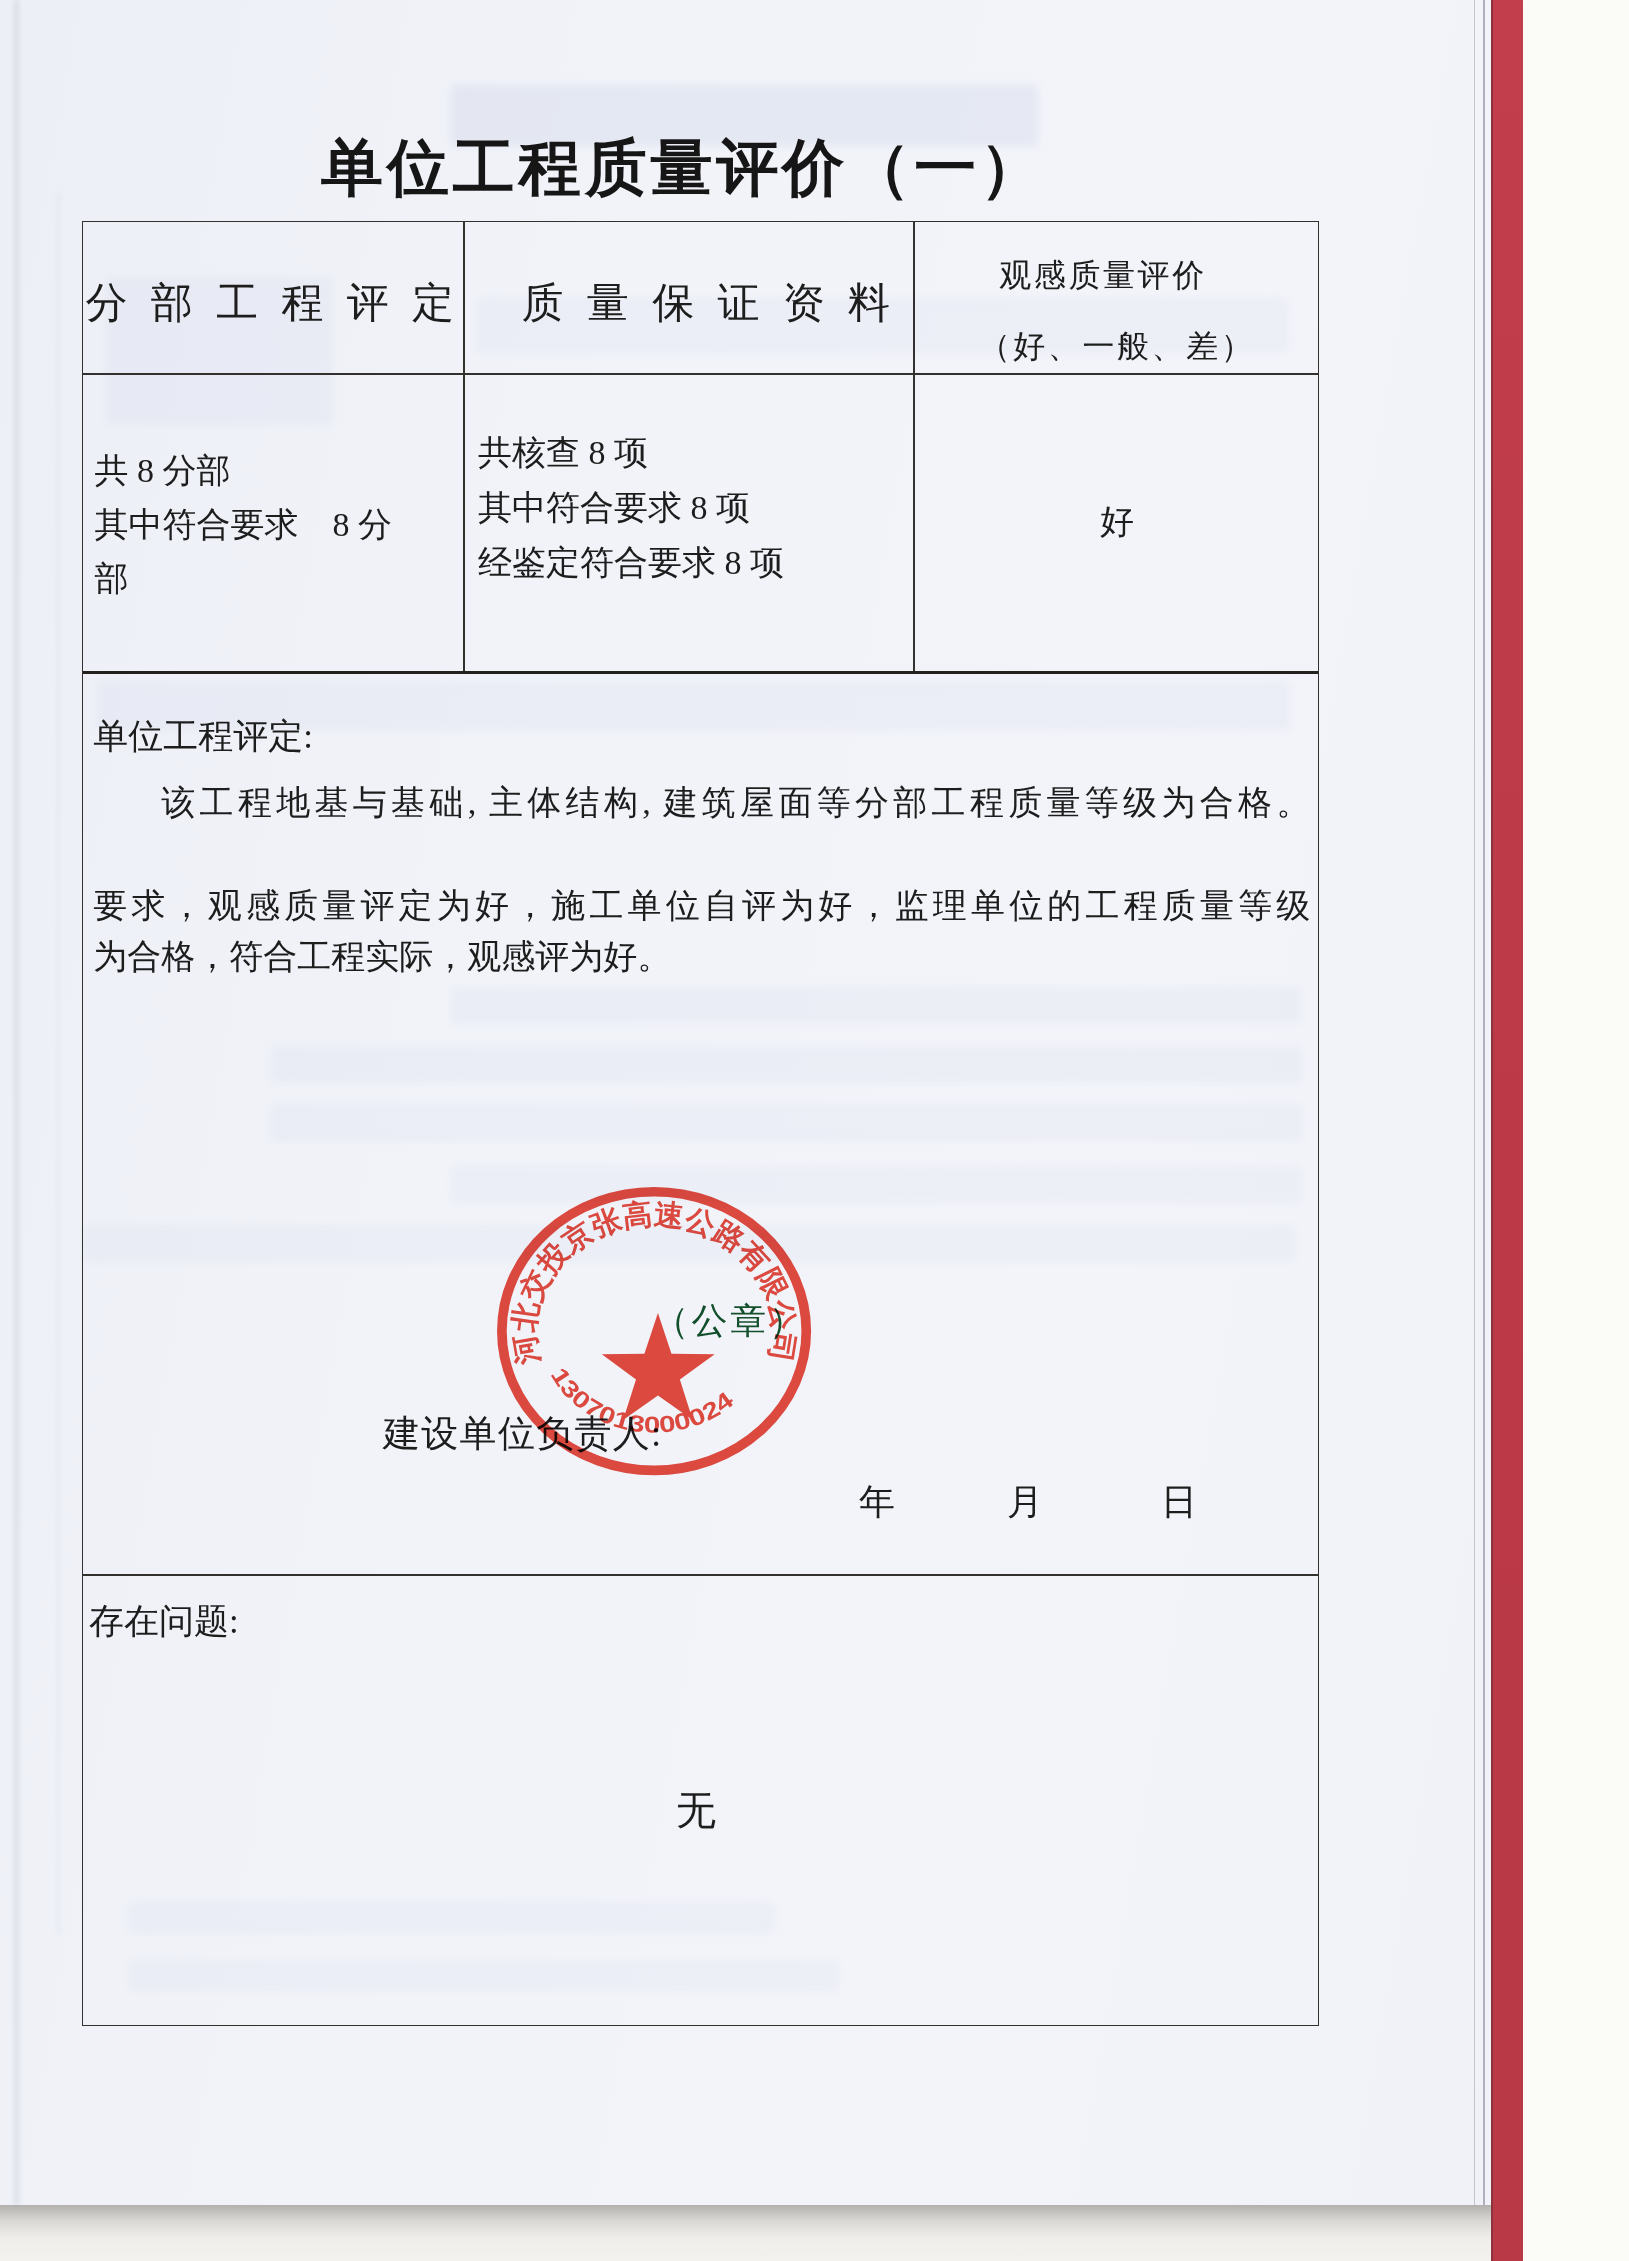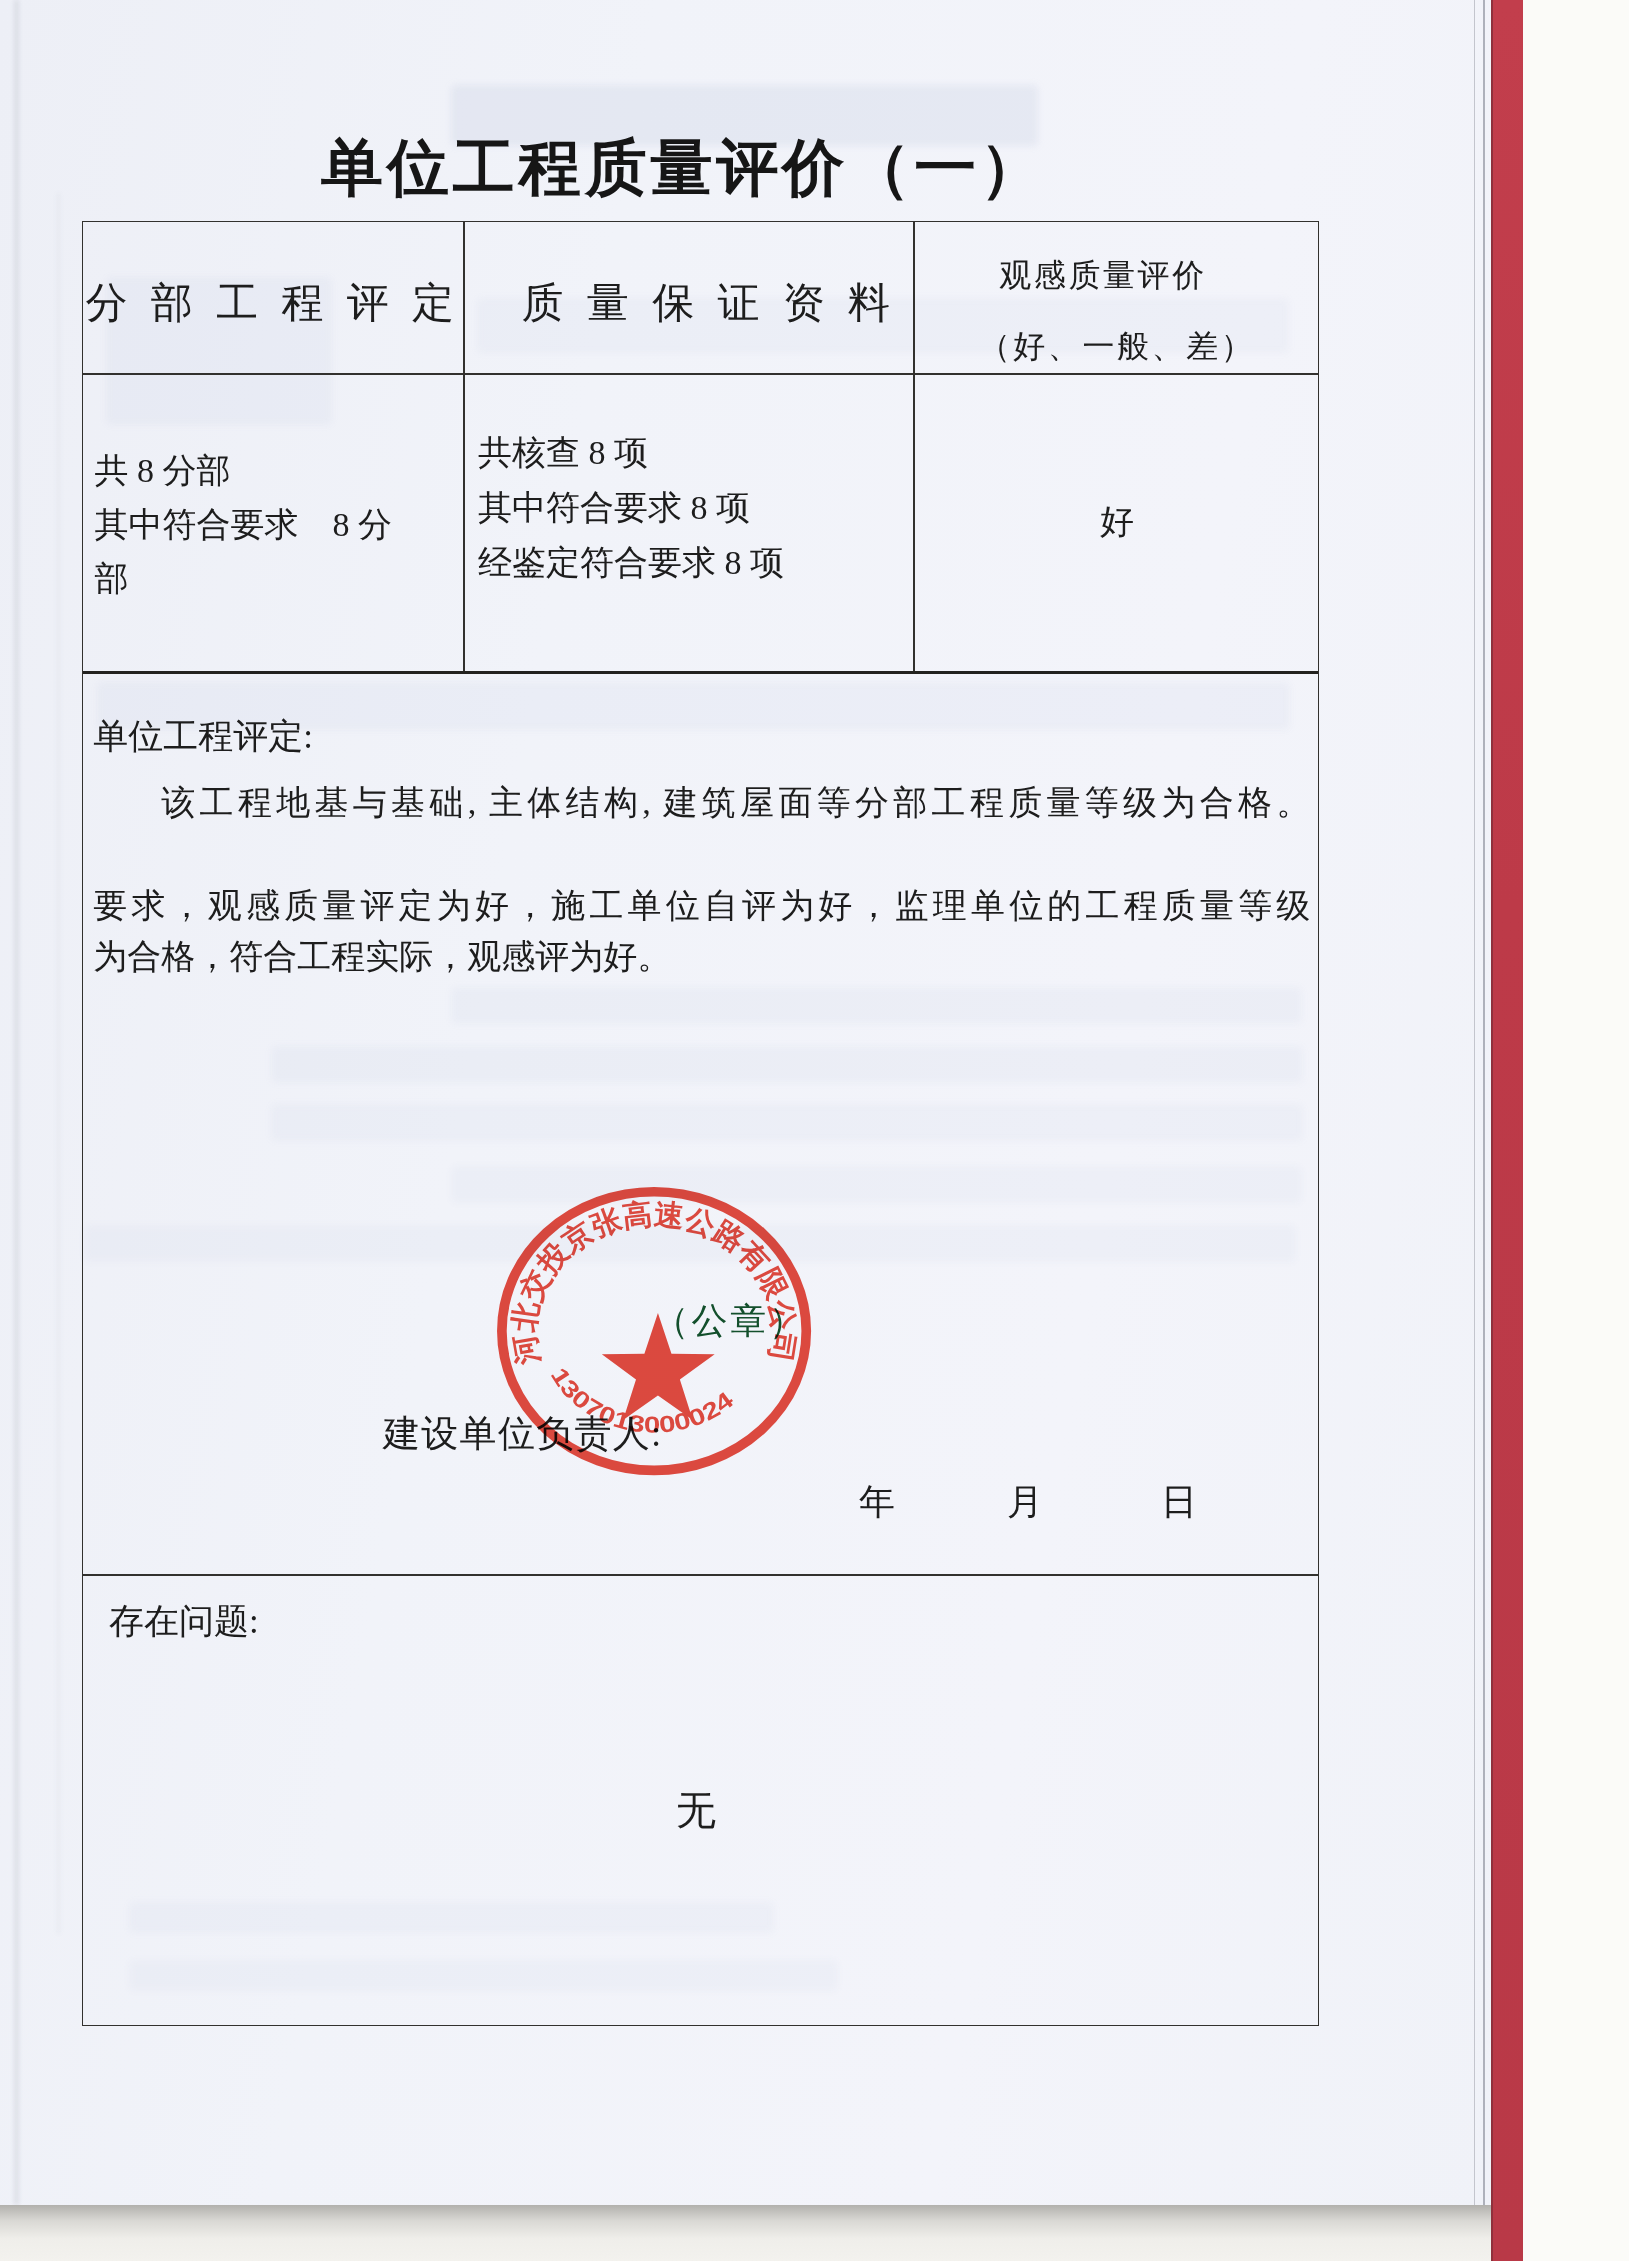--- a/index.html
+++ b/index.html
@@ -27,21 +27,21 @@
   .body52{font-size:34px;}
   .para{position:absolute;left:10.3px;width:1217px;font-size:34px;white-space:nowrap;}
   .para.just{white-space:normal;text-align:justify;text-align-last:justify;height:40px;overflow:hidden;}
   .ghost{position:absolute;background:rgba(150,160,200,.13);filter:blur(3.9px);border-radius:5.2px;}
   .stamp-svg{position:absolute;left:485px;top:1175px;width:342px;height:316px;
              mix-blend-mode:multiply;opacity:.9;}
   .seal-note{position:absolute;left:653px;top:1297px;font-size:36px;letter-spacing:2.6px;
              mix-blend-mode:multiply;color:#14532d;}
   .signer{position:absolute;left:383px;top:1409px;font-size:37px;letter-spacing:1.3px;}
   .date-label{position:absolute;top:1478px;font-size:36px;}
-  .problems-label{position:absolute;left:89px;top:1598px;font-size:35px;margin-left:20px;}
+  .problems-label{position:absolute;left:89px;top:1598px;font-size:35px;}
   .none-value{position:absolute;left:664px;top:1783px;width:64px;text-align:center;font-size:40px;}
 </style>
 </head>
 <body>
 
 <div class="canvas">
 
   <div class="paper"></div>
 
   <div class="crease" style="left:14px;top:0;width:5.2px;height:2205px;"></div>

